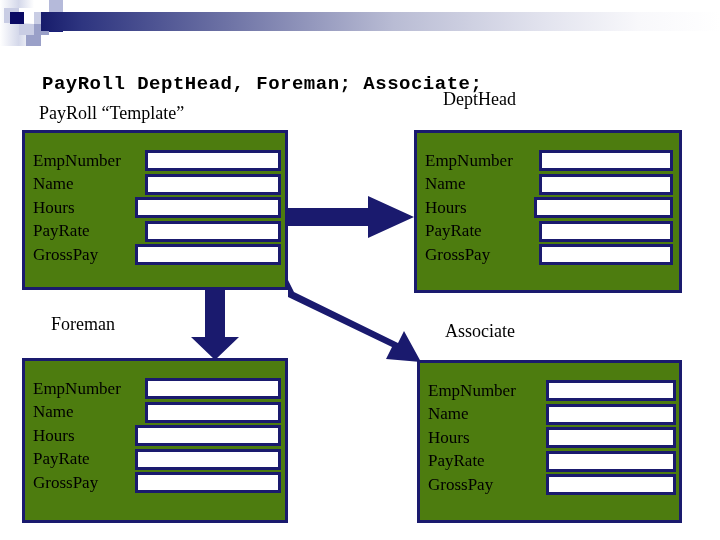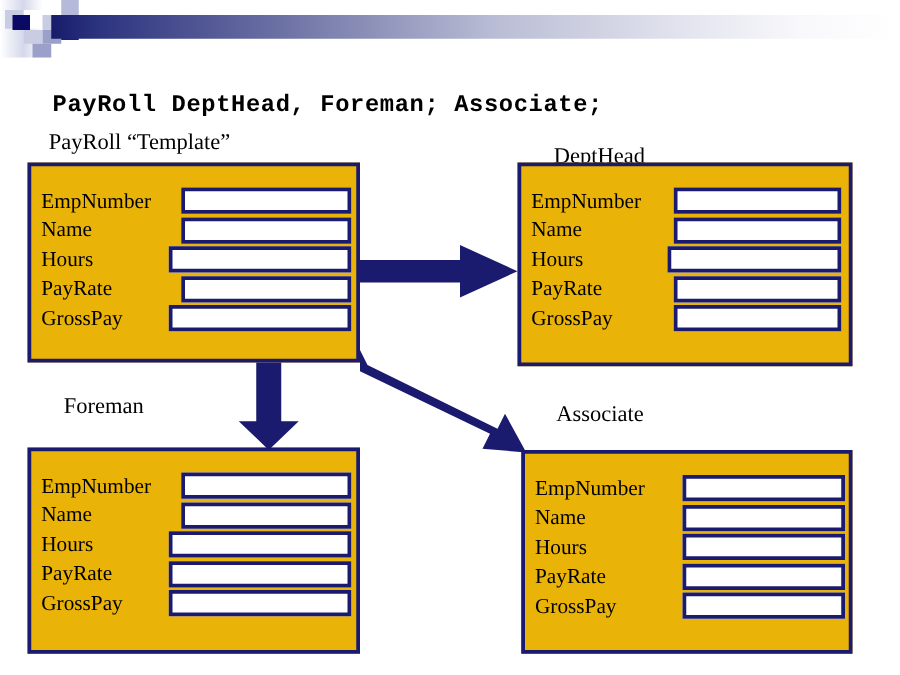--- a/index.html
+++ b/index.html
@@ -54,21 +54,21 @@
   .class-label {
     position: absolute;
     font-family: "Liberation Serif", serif;
     font-size: 18px;
     color: #000000;
     white-space: pre;
   }
   .class-box {
     position: absolute;
     border: 3px solid #1a1a6e;
-    background: #eab308;
+    background: #4d7c0f;
     box-sizing: border-box;
   }
   .field-list {
     position: absolute;
     left: 8px;
     top: 16px;
     right: 6px;
   }
   .field-row {
     display: flex;
@@ -144,21 +144,21 @@
       <span class="field-label">PayRate</span>
       <span class="field-input" style="width:136px;"></span>
     </div>
     <div class="field-row">
       <span class="field-label">GrossPay</span>
       <span class="field-input" style="width:146px;"></span>
     </div>
   </div>
 </div>
 
-<div class="class-label" style="left:443px; top:114px;">DeptHead</div>
+<div class="class-label" style="left:443px; top:89px;">DeptHead</div>
 <div class="class-box" style="left:414px; top:130px; width:268px; height:163px;">
   <div class="field-list" style="width:248px;">
     <div class="field-row">
       <span class="field-label">EmpNumber</span>
       <span class="field-input" style="width:134px;"></span>
     </div>
     <div class="field-row">
       <span class="field-label">Name</span>
       <span class="field-input" style="width:134px;"></span>
     </div>

